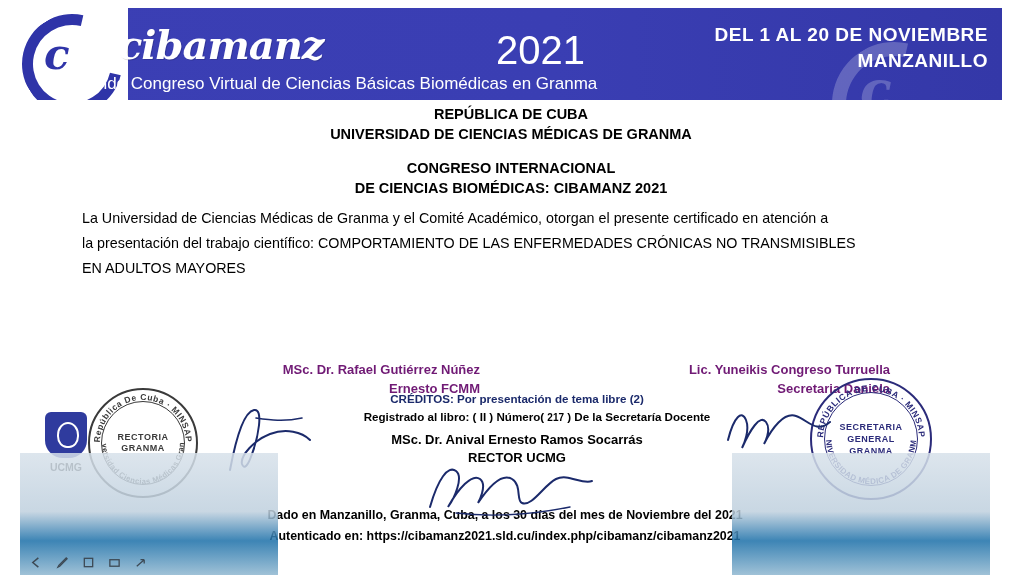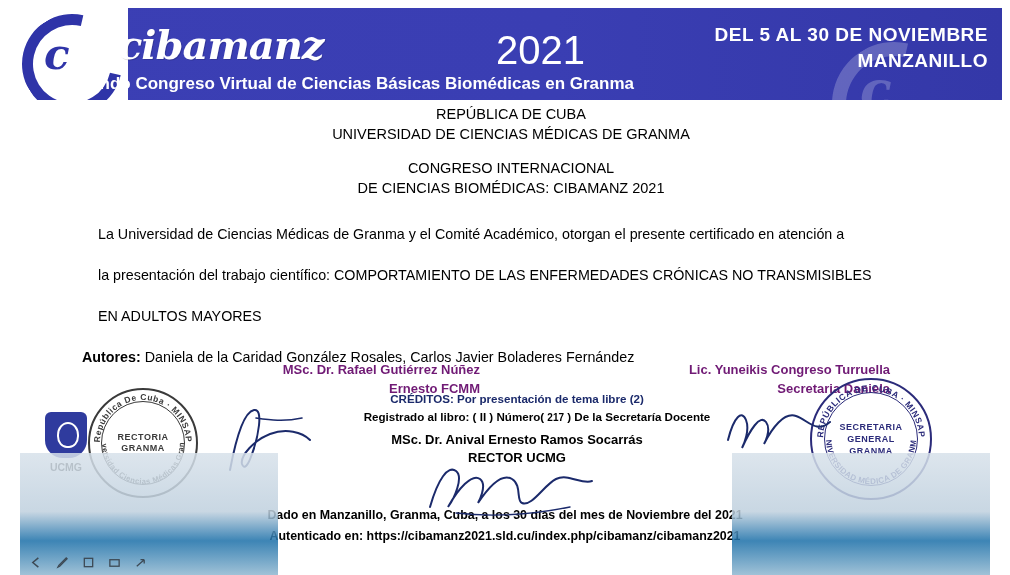--- a/index.html
+++ b/index.html
@@ -85,21 +85,20 @@
     color: #ffffff;
     letter-spacing: 0px;
   }
   .banner-sub {
     position: absolute;
     left: 50px;
     top: 66px;
     font-size: 17px;
     color: #ffffff;
     font-family: "Liberation Sans", sans-serif;
-    font-weight: bold;
   }
   .banner-right {
     position: absolute;
     right: 14px;
     top: 14px;
     text-align: right;
     color: #ffffff;
     font-size: 19px;
     font-weight: bold;
     line-height: 26px;
@@ -137,38 +136,38 @@
   
   .title-block {
     position: absolute;
     top: 104px;
     left: 0;
     width: 1010px;
     text-align: center;
   }
   .title-line {
     font-size: 14.5px;
-    font-weight: normal;
+    font-weight: bold;
     color: #000000;
     line-height: 20px;
     margin-left: 12px;
   }
   .title-block .gap { height: 14px; }
 
   
   .body-block {
     position: absolute;
     top: 206px;
     left: 82px;
     width: 846px;
     color: #000;
     font-size: 14.3px;
     line-height: 25px;
   }
-  .body-block p { margin: 16px; }
+  .body-block p { margin: 0; }
   .authors {
     margin-top: 6px;
     font-size: 14.3px;
   }
   .authors .lbl { font-weight: bold; }
 
   
   .sig {
     position: absolute;
     text-align: right;
@@ -381,41 +380,37 @@
     <div class="wordmark">cibamanz</div>
     <div class="wordmark-year">2021</div>
     <div class="banner-sub">Segundo Congreso Virtual de Ciencias Básicas Biomédicas en Granma</div>
 
     <div class="banner-watermark-c">
       <div class="ring2"></div>
       <div class="inner2">c</div>
     </div>
 
     <div class="banner-right">
-      <div>DEL 5 AL 30 DE NOVIEMBRE</div>
+      <div>DEL 1 AL 20 DE NOVIEMBRE</div>
       <div class="line2">MANZANILLO</div>
     </div>
   </div>
 
   <div class="title-block">
     <div class="title-line">REPÚBLICA DE CUBA</div>
     <div class="title-line">UNIVERSIDAD DE CIENCIAS MÉDICAS DE GRANMA</div>
     <div class="gap"></div>
     <div class="title-line">CONGRESO INTERNACIONAL</div>
     <div class="title-line">DE CIENCIAS BIOMÉDICAS: CIBAMANZ 2021</div>
   </div>
 
   <div class="body-block">
     <p>La Universidad de Ciencias Médicas de Granma y el Comité Académico, otorgan el presente certificado en atención a</p>
     <p>la presentación del trabajo científico: COMPORTAMIENTO DE LAS ENFERMEDADES CRÓNICAS NO TRANSMISIBLES</p>
     <p>EN ADULTOS MAYORES</p>
-    <div class="authors">
-      <span class="lbl">Autores:</span>
-      <span>Daniela de la Caridad González Rosales, Carlos Javier Boladeres Fernández</span>
-    </div>
   </div>
 
   <div class="sig sig-left">
     <div>MSc. Dr. Rafael Gutiérrez Núñez</div>
     <div>Ernesto  FCMM</div>
   </div>
 
   <div class="sig sig-right">
     <div>Lic.  Yuneikis Congreso Turruella</div>
     <div>Secretaria Daniela</div>

